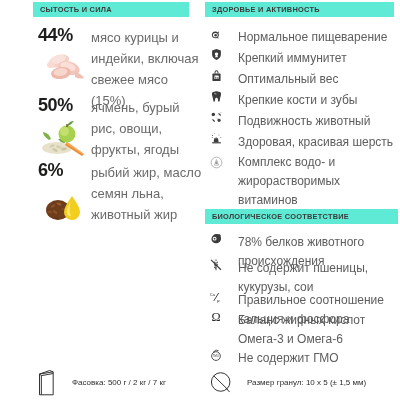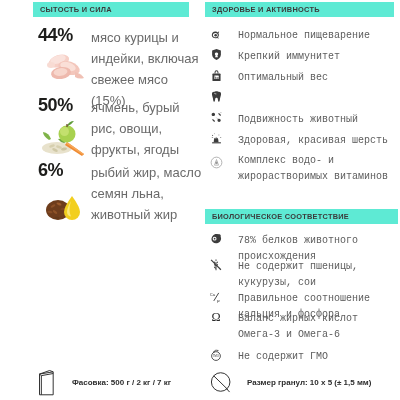--- a/index.html
+++ b/index.html
@@ -91,36 +91,34 @@
   .frow .ico {
     width: 22px;
     min-width: 22px;
     height: 15px;
     display: flex;
     align-items: center;
     justify-content: center;
     margin-top: -1px;
   }
   .frow .ftext {
-    font-size: 10px;
+    font-size: 12px;
     color: #5d5d5d;
     line-height: 1.58;
     padding-left: 11px;
     padding-top: 1px;
-    font-family: Liberation Mono, monospace;
   }
   .frow svg { display: block; }
 
   
   .foot {
     position: absolute;
     top: 366px;
     display: flex;
     align-items: center;
-    font-weight: bold;
   }
   #foot-0 { left: 30px; }
   #foot-1 { left: 205px; }
   .foot .ficon {
     width: 34px;
     min-width: 34px;
     height: 32px;
     display: flex;
     align-items: center;
     justify-content: center;
@@ -248,20 +246,21 @@
     <div class="ftext">Оптимальный вес</div>
   </div>
 
   <div class="frow" style="top:90px;">
     <div class="ico">
       <svg viewBox="0 0 16 16" width="13" height="13" fill="#3c3c3c">
         <path d="M8 1.4c-1.5 0-2 .6-3.1.6C3.4 2 2.4 3 2.4 4.8c0 2 .8 3.2 1.2 5.3.3 1.7.4 4.5 1.5 4.5 1 0 1-2.4 1.4-3.8.2-.8.6-1.3 1.5-1.3s1.3.5 1.5 1.3c.4 1.4.4 3.8 1.4 3.8 1.1 0 1.2-2.8 1.5-4.5.4-2.1 1.2-3.3 1.2-5.3C13.6 3 12.6 2 11.1 2 10 2 9.5 1.4 8 1.4z"></path>
         <path d="M5.4 4.1c1 .7 2.4.7 2.4.7" stroke="#fff" stroke-width="0.9" fill="none"></path>
       </svg>
     </div>
+    <div class="ftext">Крепкие кости и зубы</div>
   </div>
 
   <div class="frow" style="top:111px;">
     <div class="ico">
       <svg viewBox="0 0 16 16" width="13" height="13" fill="#3c3c3c">
         <path d="M4.2 2.2c1.1 0 2 .9 2 2 0 .6-.3 1.2-.7 1.5l4.2 4.3c.4-.4.9-.6 1.5-.6 1.1 0 2 .9 2 2s-.9 2-2 2-2-.9-2-2c0-.6.2-1.1.6-1.5L5.4 5.7c-.4.4-.8.6-1.4.6-1.1 0-2-.9-2-2s1.1-2.1 2.2-2.1z"></path>
         <path d="M11 2.4 13.6 5l-1 1-2.6-2.6z"></path>
         <path d="M2.6 10.8 5.2 13.4l1-1-2.6-2.6z"></path>
         <path d="M12.8 2 14 1.6 13.6 2.8z"></path>
       </svg>

